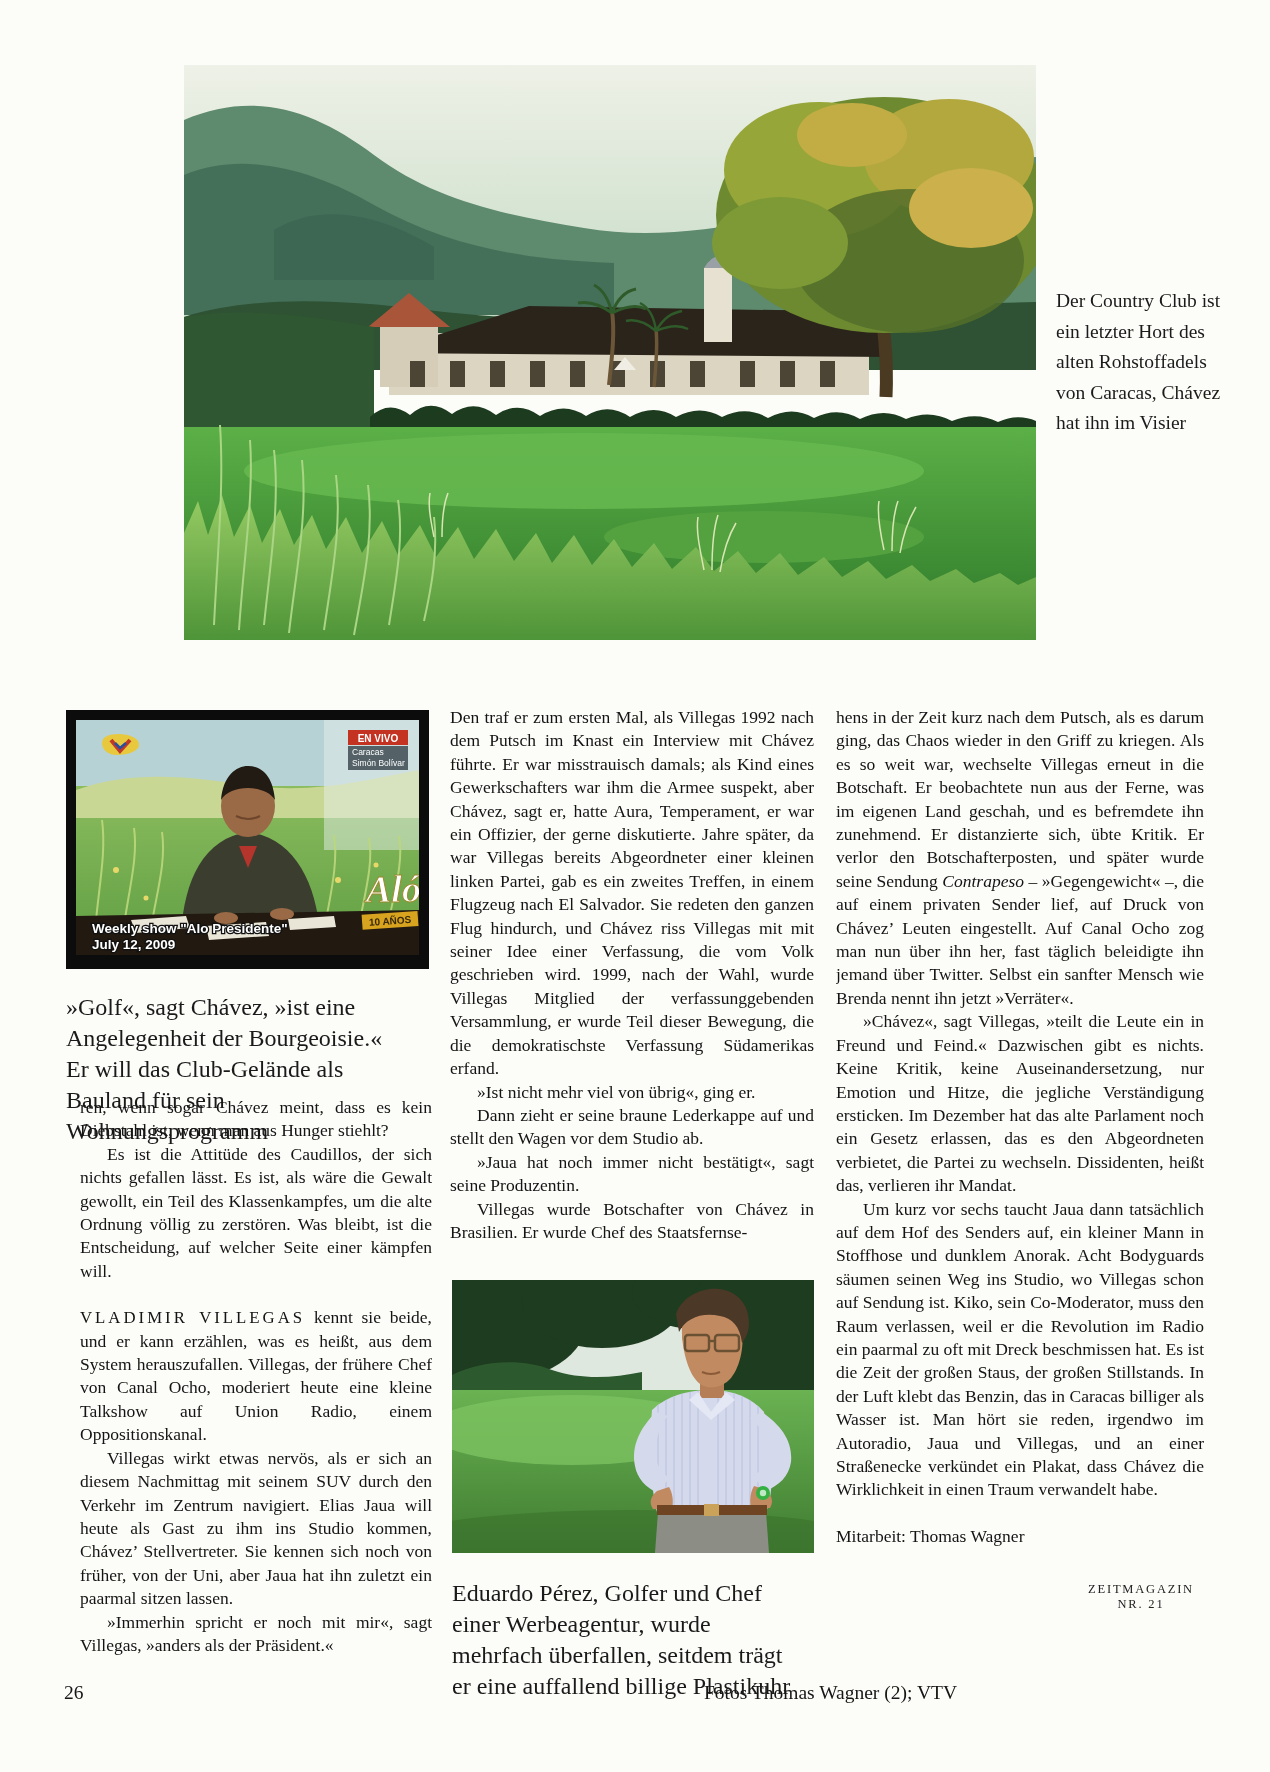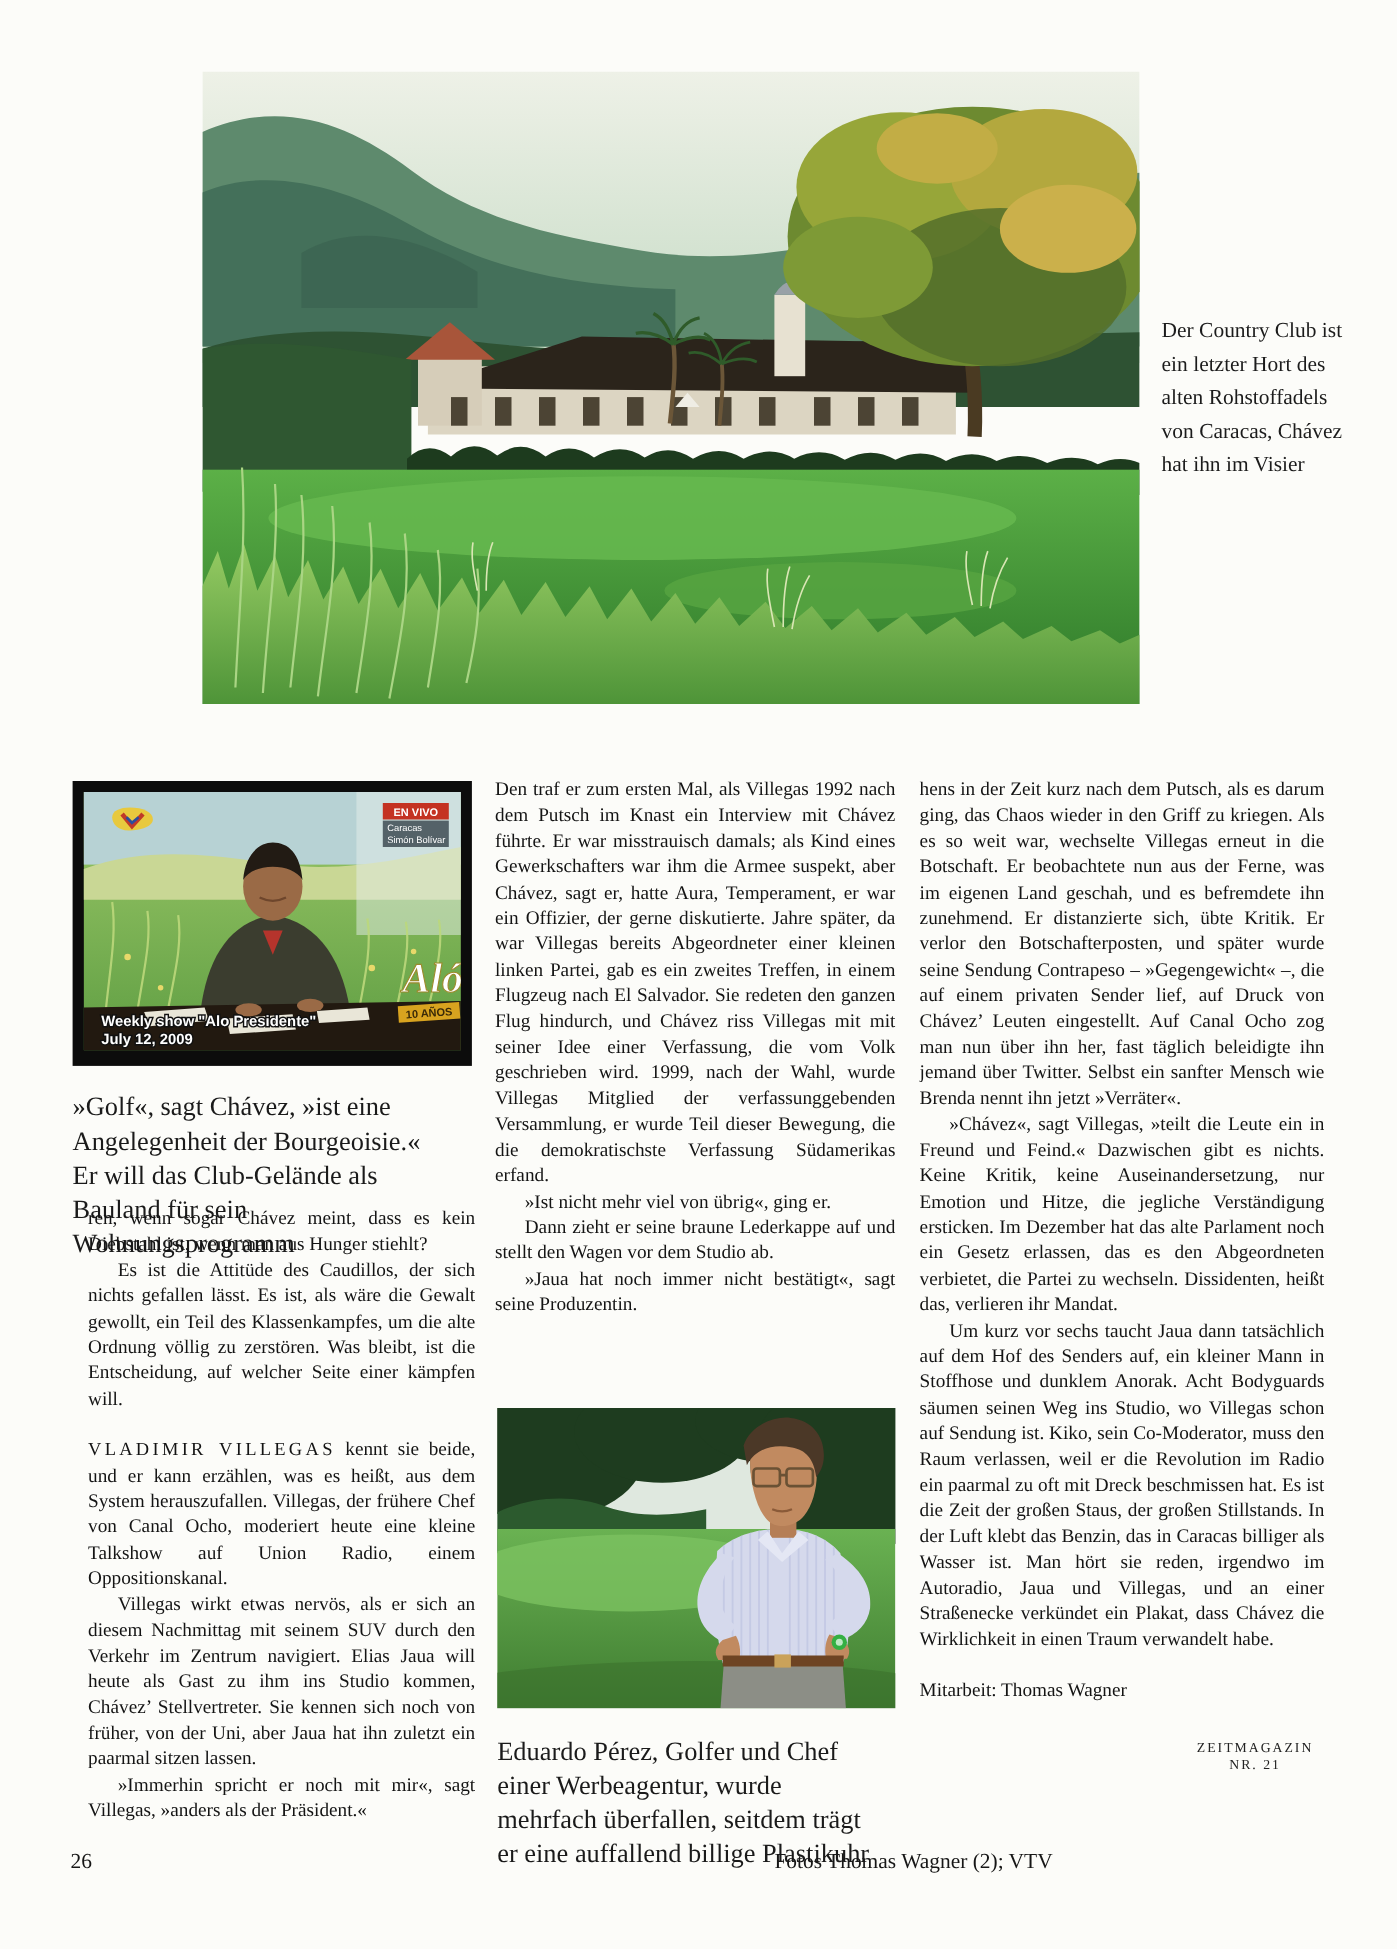--- a/index.html
+++ b/index.html
@@ -21,21 +21,21 @@
   .portrait-caption{left:452px;top:1578px;width:348px;}
   .caption{font-size:24px;line-height:31px;color:#1a1a1a;}
   
   .col{font-size:17.5px;line-height:23.4px;text-align:justify;color:#141414;}
   .col-left{left:80px;top:1096px;width:352px;height:580px;overflow:hidden;}
   .col-mid{left:450px;top:706px;width:364px;height:566px;overflow:hidden;}
   .col-right{left:836px;top:706px;width:368px;height:985px;overflow:hidden;}
   .para{margin:0;}
   .para.indent{text-indent:27px;}
   .para.gap{margin-top:23px;}
-  .run-italic{}
+  .run-italic{font-style:italic;}
   .run-smallcaps{letter-spacing:3px;font-size:16.8px;margin-top:10px;}
   
   .colophon{left:1076px;top:1582px;width:130px;text-align:center;
     font-size:12.5px;letter-spacing:1.8px;line-height:15px;color:#222;}
   .page-number{left:64px;top:1682px;font-size:19.5px;}
   .credit{left:704px;top:1682px;width:500px;text-align:left;font-size:19.5px;}
   .tvOverlay{font-family:"Liberation Sans","DejaVu Sans",sans-serif;font-weight:bold;
     fill:#ffffff;stroke:#111;stroke-width:2.6px;paint-order:stroke;}
 </style>
 </head>
@@ -201,20 +201,21 @@
       <p class="para indent"><span>Es ist die Attitüde des Caudillos, der sich nichts gefallen lässt. Es ist, als wäre die Gewalt gewollt, ein Teil des Klassenkampfes, um die alte Ordnung völlig zu zerstören. Was bleibt, ist die Entscheidung, auf welcher Seite einer kämpfen will.</span></p>
       <p class="para gap"><span class="run-smallcaps">VLADIMIR VILLEGAS</span><span> kennt sie beide, und er kann erzählen, was es heißt, aus dem System herauszufallen. Villegas, der frühere Chef von Canal Ocho, moderiert heute eine kleine Talkshow auf Union Radio, einem Oppositionskanal.</span></p>
       <p class="para indent"><span>Villegas wirkt etwas nervös, als er sich an diesem Nachmittag mit seinem SUV durch den Verkehr im Zentrum navigiert. Elias Jaua will heute als Gast zu ihm ins Studio kommen, Chávez’ Stellvertreter. Sie kennen sich noch von früher, von der Uni, aber Jaua hat ihn zuletzt ein paarmal sitzen lassen.</span></p>
       <p class="para indent"><span>»Immerhin spricht er noch mit mir«, sagt Villegas, »anders als der Präsident.«</span></p>
     </div>
   <div class="abs col col-mid">
       <p class="para"><span>Den traf er zum ersten Mal, als Villegas 1992 nach dem Putsch im Knast ein Interview mit Chávez führte. Er war misstrauisch damals; als Kind eines Gewerkschafters war ihm die Armee suspekt, aber Chávez, sagt er, hatte Aura, Temperament, er war ein Offizier, der gerne diskutierte. Jahre später, da war Villegas bereits Abgeordneter einer kleinen linken Partei, gab es ein zweites Treffen, in einem Flugzeug nach El Salvador. Sie redeten den ganzen Flug hindurch, und Chávez riss Villegas mit mit seiner Idee einer Verfassung, die vom Volk geschrieben wird. 1999, nach der Wahl, wurde Villegas Mitglied der verfassunggebenden Versammlung, er wurde Teil dieser Bewegung, die die demokratischste Verfassung Südamerikas erfand.</span></p>
       <p class="para indent"><span>»Ist nicht mehr viel von übrig«, ging er.</span></p>
       <p class="para indent"><span>Dann zieht er seine braune Lederkappe auf und stellt den Wagen vor dem Studio ab.</span></p>
       <p class="para indent"><span>»Jaua hat noch immer nicht bestätigt«, sagt seine Produzentin.</span></p>
+      <p class="para indent"><span>Villegas wurde Botschafter von Chávez in Brasilien. Er wurde Chef des Staatsfernse-</span></p>
     </div>
   <div class="abs col col-right">
       <p class="para"><span>hens in der Zeit kurz nach dem Putsch, als es darum ging, das Chaos wieder in den Griff zu kriegen. Als es so weit war, wechselte Villegas erneut in die Botschaft. Er beobachtete nun aus der Ferne, was im eigenen Land geschah, und es befremdete ihn zunehmend. Er distanzierte sich, übte Kritik. Er verlor den Botschafterposten, und später wurde seine Sendung </span><span class="run-italic">Contrapeso</span><span> – »Gegengewicht« –, die auf einem privaten Sender lief, auf Druck von Chávez’ Leuten eingestellt. Auf Canal Ocho zog man nun über ihn her, fast täglich beleidigte ihn jemand über Twitter. Selbst ein sanfter Mensch wie Brenda nennt ihn jetzt »Verräter«.</span></p>
       <p class="para indent"><span>»Chávez«, sagt Villegas, »teilt die Leute ein in Freund und Feind.« Dazwischen gibt es nichts. Keine Kritik, keine Auseinandersetzung, nur Emotion und Hitze, die jegliche Verständigung ersticken. Im Dezember hat das alte Parlament noch ein Gesetz erlassen, das es den Abgeordneten verbietet, die Partei zu wechseln. Dissidenten, heißt das, verlieren ihr Mandat.</span></p>
       <p class="para indent"><span>Um kurz vor sechs taucht Jaua dann tatsächlich auf dem Hof des Senders auf, ein kleiner Mann in Stoffhose und dunklem Anorak. Acht Bodyguards säumen seinen Weg ins Studio, wo Villegas schon auf Sendung ist. Kiko, sein Co-Moderator, muss den Raum verlassen, weil er die Revolution im Radio ein paarmal zu oft mit Dreck beschmissen hat. Es ist die Zeit der großen Staus, der großen Stillstands. In der Luft klebt das Benzin, das in Caracas billiger als Wasser ist. Man hört sie reden, irgendwo im Autoradio, Jaua und Villegas, und an einer Straßenecke verkündet ein Plakat, dass Chávez die Wirklichkeit in einen Traum verwandelt habe.</span></p>
       <p class="para gap"><span>Mitarbeit: Thomas Wagner</span></p>
     </div>
 
   <div class="abs portrait">
     <svg viewBox="0 0 362 273" preserveAspectRatio="none">

